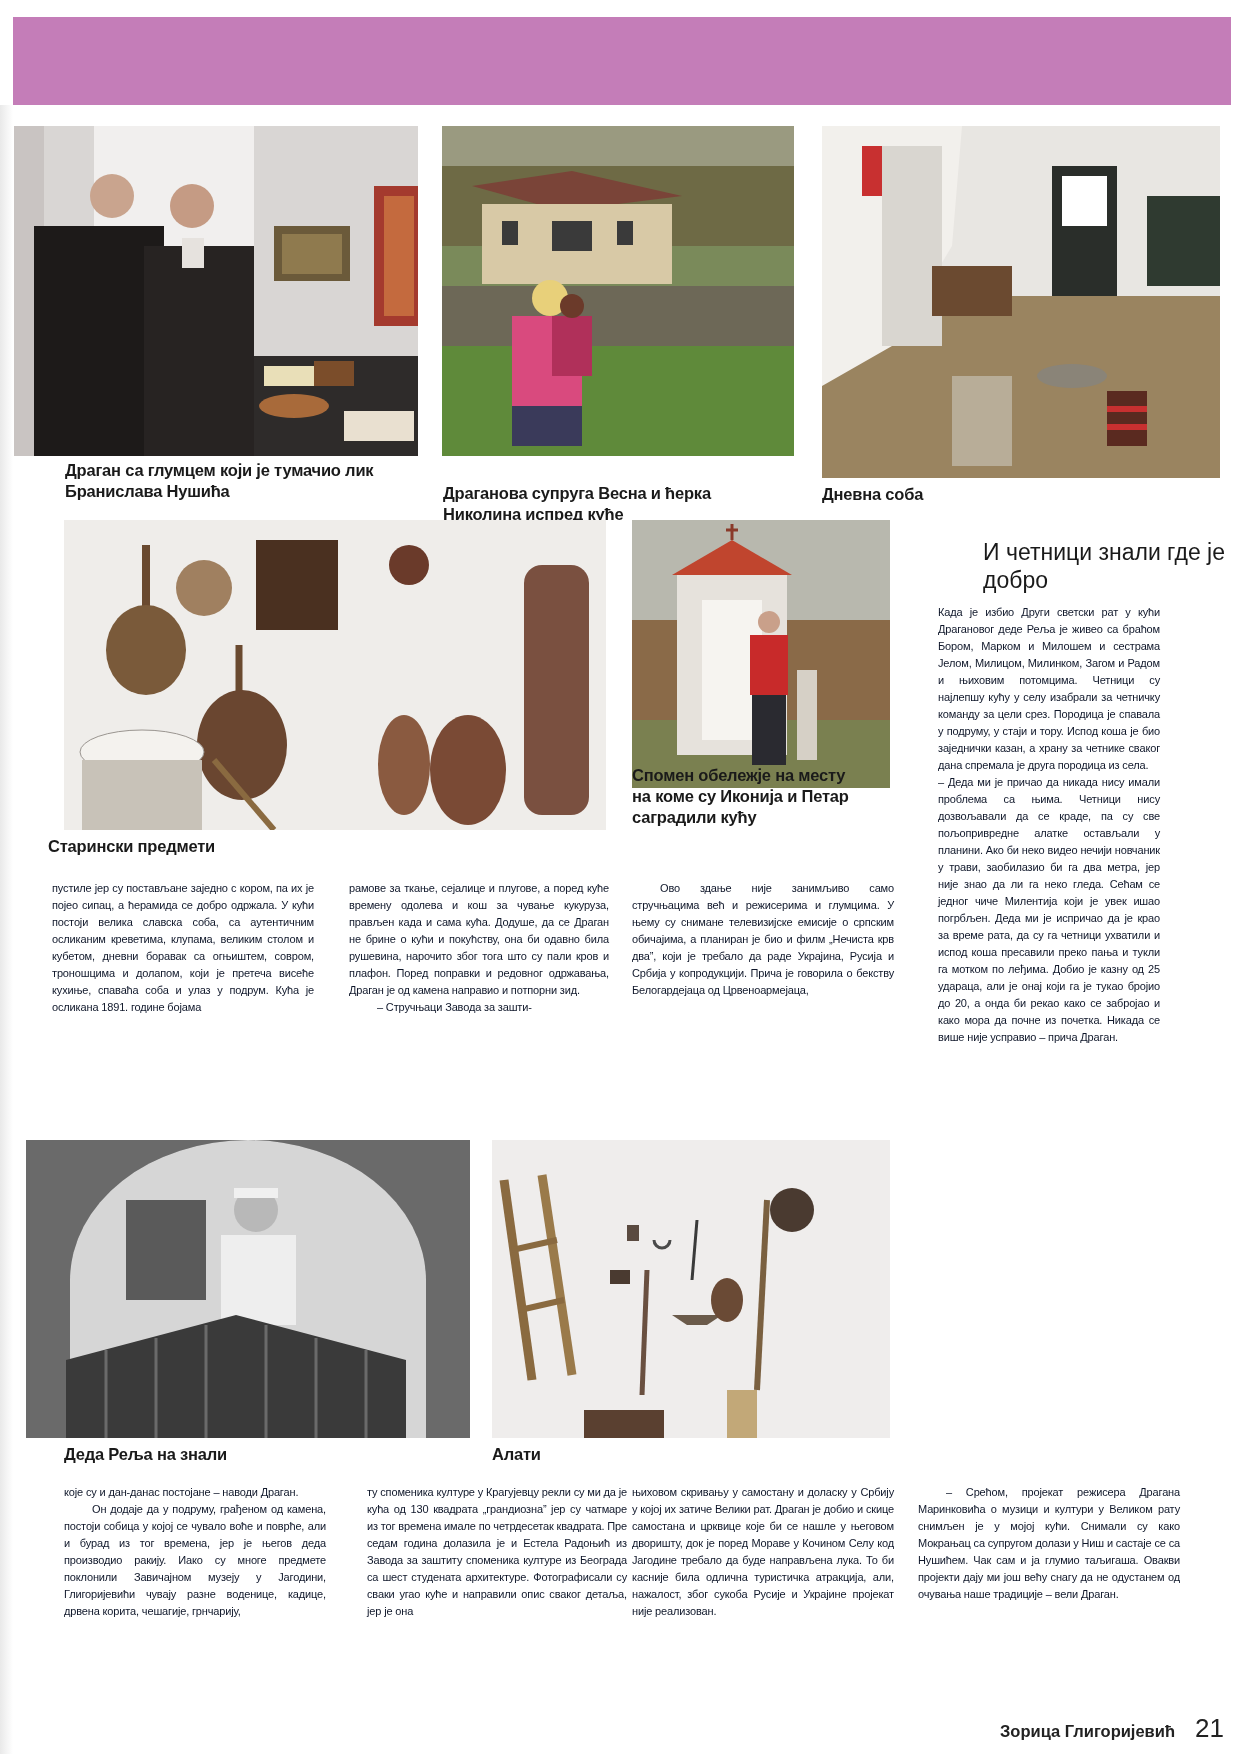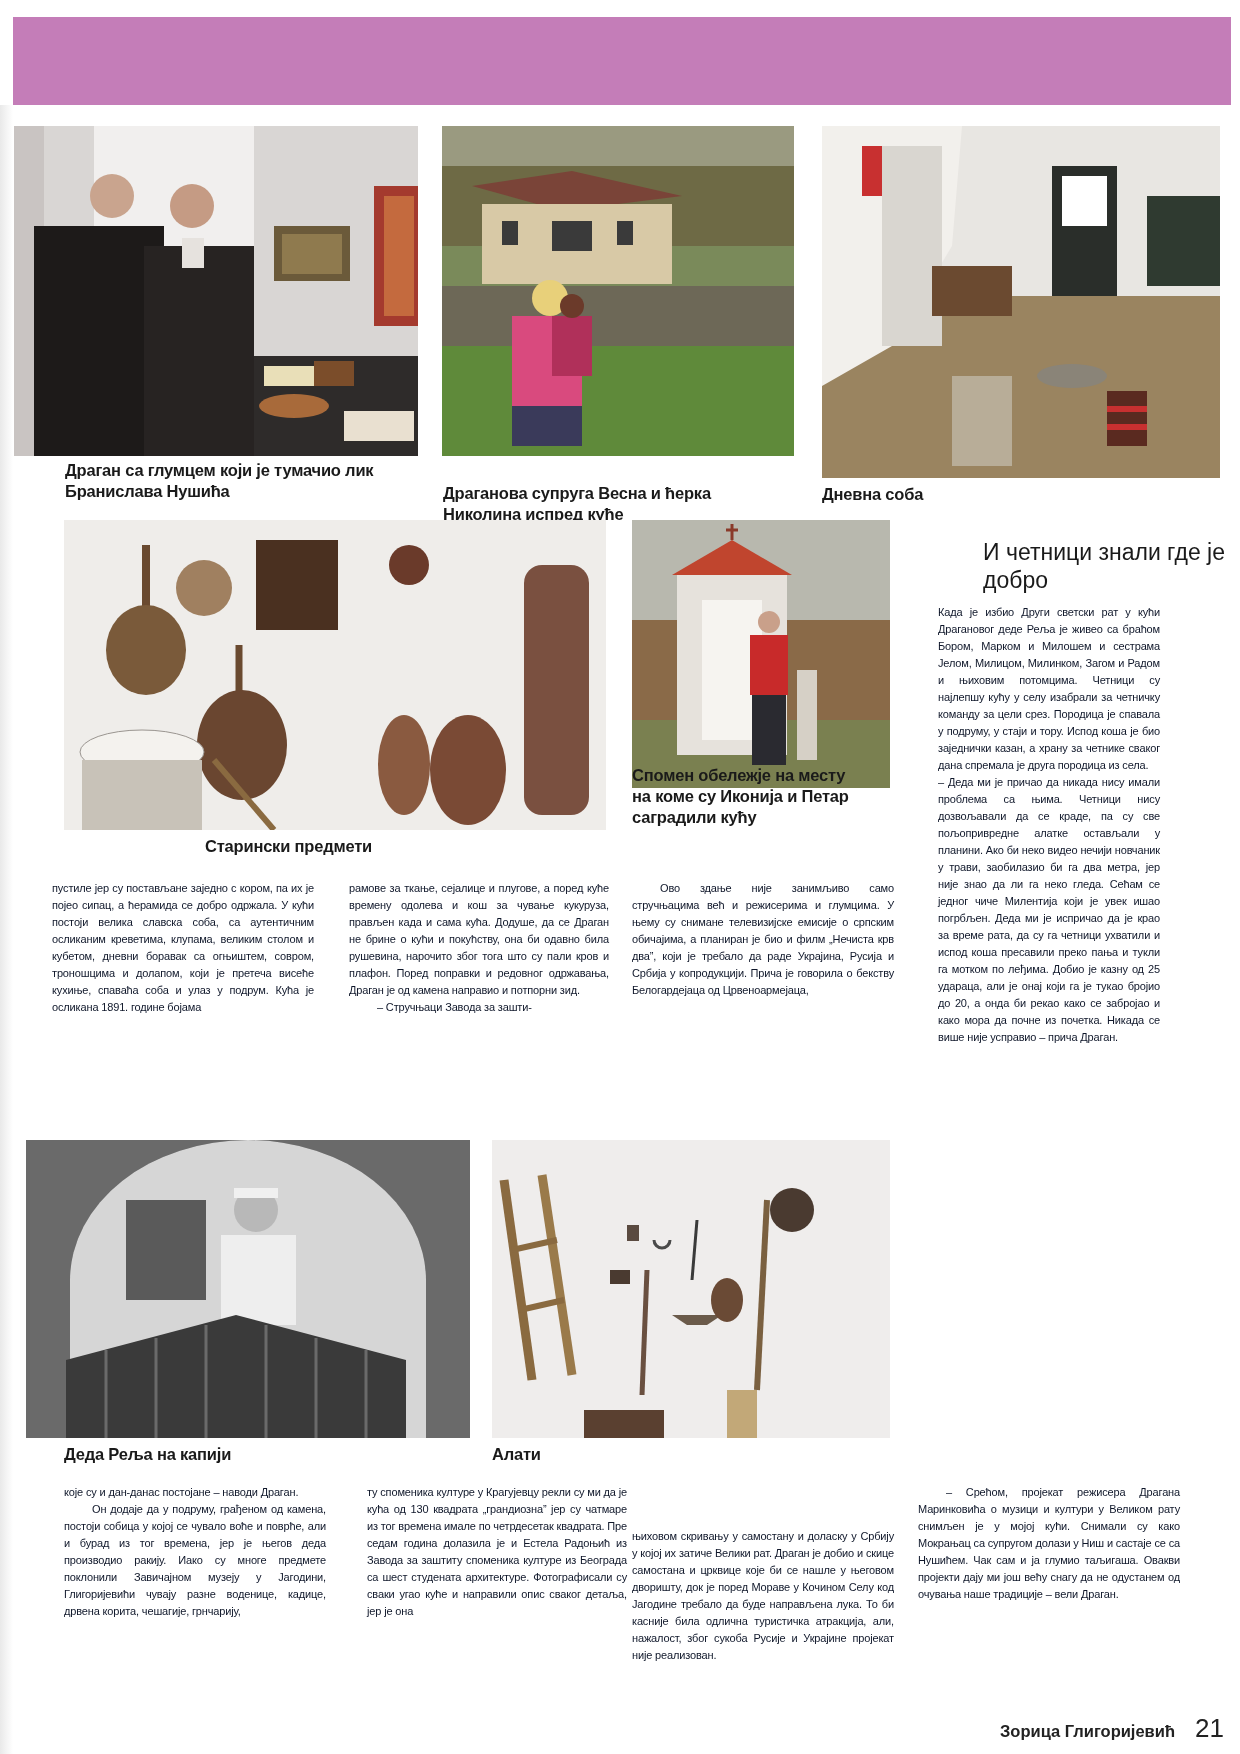--- a/index.html
+++ b/index.html
@@ -105,21 +105,21 @@
     <rect x="460" y="45" width="65" height="250" rx="18" fill="#7a5040"></rect>
     <line x1="175" y1="125" x2="175" y2="180" stroke="#6a4a30" stroke-width="7"></line>
     <ellipse cx="178" cy="225" rx="45" ry="55" fill="#6a4630"></ellipse>
     <ellipse cx="340" cy="245" rx="26" ry="50" fill="#8a5a40"></ellipse>
     <ellipse cx="404" cy="250" rx="38" ry="55" fill="#7a4a35"></ellipse>
     <ellipse cx="78" cy="232" rx="62" ry="22" fill="#f4f2ee" stroke="#9a9590"></ellipse>
     <rect x="18" y="240" width="120" height="70" fill="#c8c2b8"></rect>
     <line x1="150" y1="240" x2="210" y2="310" stroke="#8a6a40" stroke-width="6"></line>
   </svg>
 </div>
-<div class="cap" style="left:72px;top:836px;width:300px;text-align:right;">
+<div class="cap" style="left:48px;top:836px;width:300px;">
   <div>Старински предмети</div>
 </div>
 
 <div class="photo" style="left:632px;top:520px;width:258px;height:268px;">
   <svg width="258" height="268" viewBox="0 0 258 268">
     <rect width="258" height="268" fill="#b8b8ae"></rect>
     <rect x="0" y="100" width="258" height="168" fill="#8a6a48"></rect>
     <rect x="0" y="200" width="258" height="68" fill="#7a8050"></rect>
     <polygon points="40,55 100,20 160,55" fill="#c0452e"></polygon>
     <rect x="45" y="55" width="110" height="180" fill="#e6e2dc"></rect>
@@ -167,21 +167,21 @@
     <polygon points="40,220 210,175 380,220 380,298 40,298" fill="#3a3a3a"></polygon>
     <line x1="80" y1="210" x2="80" y2="298" stroke="#6a6a6a" stroke-width="3"></line>
     <line x1="130" y1="198" x2="130" y2="298" stroke="#6a6a6a" stroke-width="3"></line>
     <line x1="180" y1="185" x2="180" y2="298" stroke="#6a6a6a" stroke-width="3"></line>
     <line x1="240" y1="185" x2="240" y2="298" stroke="#6a6a6a" stroke-width="3"></line>
     <line x1="290" y1="198" x2="290" y2="298" stroke="#6a6a6a" stroke-width="3"></line>
     <line x1="340" y1="210" x2="340" y2="298" stroke="#6a6a6a" stroke-width="3"></line>
   </svg>
 </div>
 <div class="cap" style="left:64px;top:1444px;width:300px;">
-  <div>Деда Реља на капији</div>
+  <div>Деда Реља на знали</div>
 </div>
 
 <div class="photo" style="left:492px;top:1140px;width:398px;height:298px;">
   <svg width="398" height="298" viewBox="0 0 398 298">
     <rect width="398" height="298" fill="#efedec"></rect>
     <line x1="12" y1="40" x2="40" y2="240" stroke="#8a6a40" stroke-width="9"></line>
     <line x1="50" y1="35" x2="80" y2="235" stroke="#9a7a4a" stroke-width="9"></line>
     <line x1="20" y1="110" x2="65" y2="100" stroke="#8a6a40" stroke-width="6"></line>
     <line x1="28" y1="170" x2="72" y2="160" stroke="#8a6a40" stroke-width="6"></line>
     <rect x="135" y="85" width="12" height="16" fill="#5a4a40"></rect>
@@ -201,21 +201,21 @@
   <div>Алати</div>
 </div>
 
 <div class="col" style="left:64px;top:1484px;width:262px;">
   <p>које су и дан-данас постојане – наводи Драган.</p>
   <p class="ind">Он додаје да у подруму, грађеном од камена, постоји собица у којој се чувало воће и поврће, али и бурад из тог времена, јер је његов деда производио ракију. Иако су многе предмете поклонили Завичајном музеју у Јагодини, Глигоријевићи чувају разне воденице, кадице, дрвена корита, чешагије, грнчарију,</p>
 </div>
 <div class="col" style="left:367px;top:1484px;width:260px;">
   <p>ту споменика културе у Крагујевцу рекли су ми да је кућа од 130 квадрата „грандиозна” јер су чатмаре из тог времена имале по четрдесетак квадрата. Пре седам година долазила је и Естела Радоњић из Завода за заштиту споменика културе из Београда са шест студената архитектуре. Фотографисали су сваки угао куће и направили опис сваког детаља, јер је она</p>
 </div>
-<div class="col" style="left:632px;top:1528px;width:262px;">
+<div class="col" style="left:632px;top:1484px;width:262px;">
   <p>њиховом скривању у самостану и доласку у Србију у којој их затиче Велики рат. Драган је добио и скице самостана и црквице које би се нашле у његовом дворишту, док је поред Мораве у Кочином Селу код Јагодине требало да буде направљена лука. То би касније била одлична туристичка атракција, али, нажалост, због сукоба Русије и Украјине пројекат није реализован.</p>
 </div>
 <div class="col" style="left:918px;top:1484px;width:262px;">
   <p class="ind">– Срећом, пројекат режисера Драгана Маринковића о музици и култури у Великом рату снимљен је у мојој кући. Снимали су како Мокрањац са супругом долази у Ниш и састаје се са Нушићем. Чак сам и ја глумио таљигаша. Овакви пројекти дају ми још већу снагу да не одустанем од очувања наше традиције – вели Драган.</p>
 </div>
 
 <div class="footer-author">Зорица Глигоријевић</div>
 <div class="page-num">21</div>
 
 </body></html>

